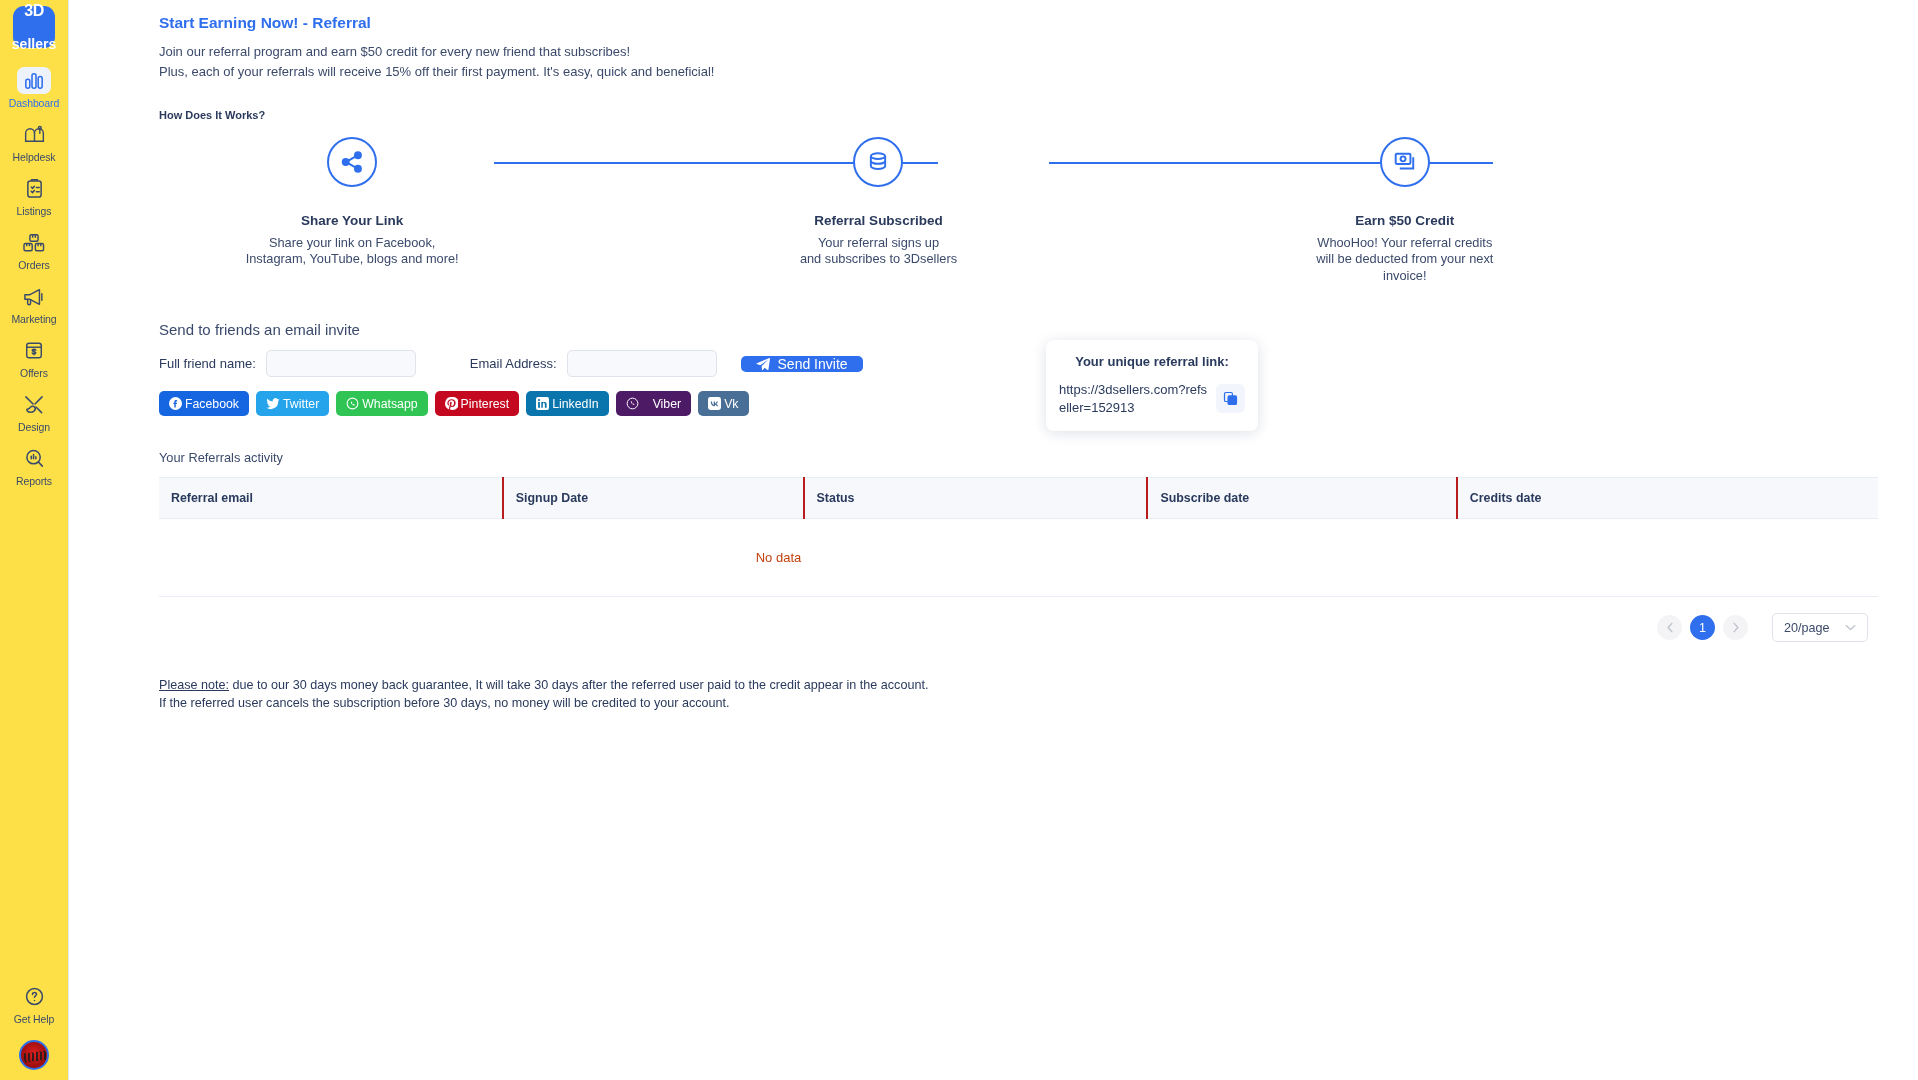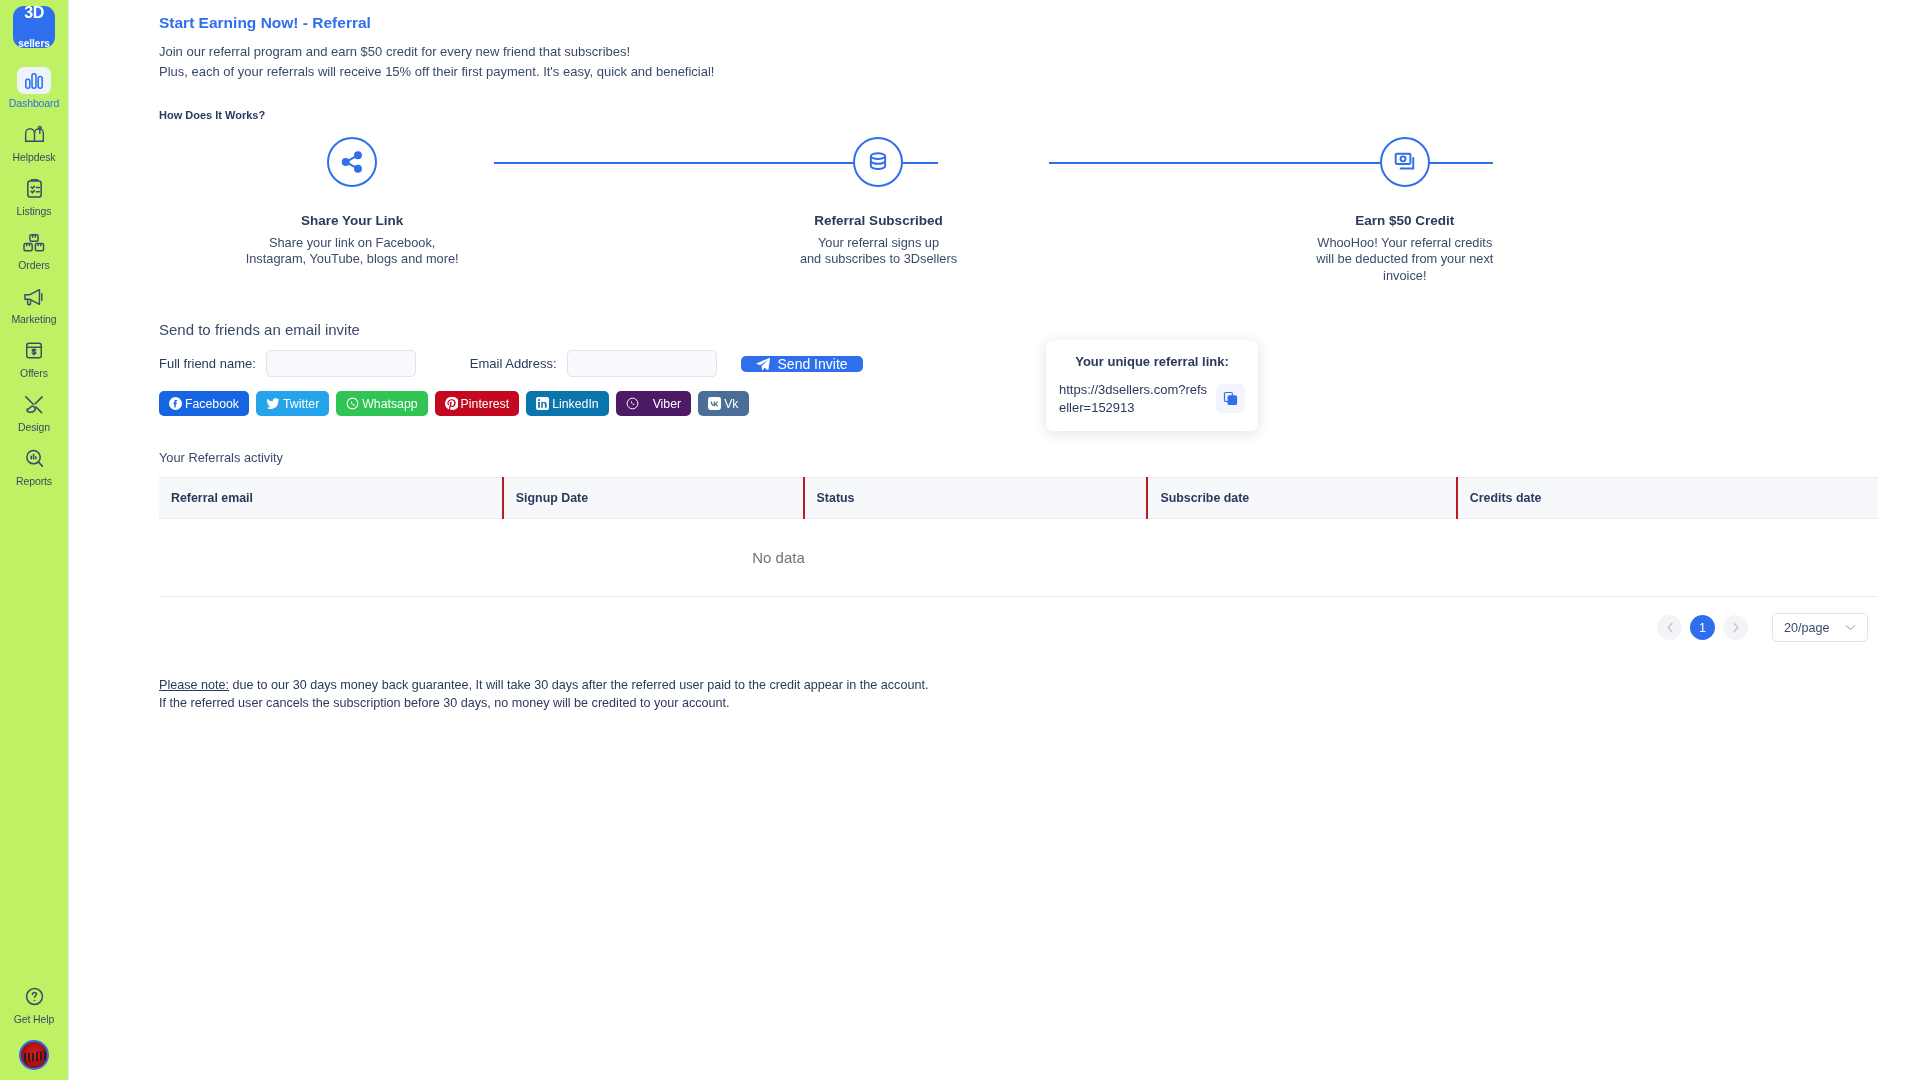--- a/index.html
+++ b/index.html
@@ -8,34 +8,34 @@
     width: 1918px; height: 1080px;
     background: #ffffff;
     font-family: "Liberation Sans", sans-serif;
     overflow: hidden;
   }
   #app { display: flex; width: 1918px; height: 1080px; }
 
   
   #sidebar {
     width: 69px; min-width: 69px; height: 1080px;
-    background: #bef264;
+    background: #fde047;
     border-right: 1px solid #e4e7ed;
     display: flex; flex-direction: column; align-items: center;
     padding-top: 6px;
     position: relative;
   }
   .logo {
     width: 42px; height: 42px; border-radius: 11px;
     background: #2f6fed;
     display: flex; flex-direction: column; align-items: center; justify-content: center;
     color: #fff; line-height: 1; margin-bottom: 14px;
   }
   .logo .l1 { font-size: 16px; font-weight: bold; letter-spacing: -0.5px; }
-  .logo .l2 { font-size: 10px; font-weight: bold; margin-top: 18px; }
+  .logo .l2 { font-size: 14px; font-weight: bold; margin-top: 18px; }
   .nav-item {
     width: 60px; padding: 5px 0 4px;
     display: flex; flex-direction: column; align-items: center;
     cursor: pointer; margin-bottom: 3px;
     text-decoration: none;
   }
   .nav-item .ico {
     width: 34px; height: 27px; display: flex; align-items: center; justify-content: center;
     border-radius: 7px;
   }
@@ -141,21 +141,21 @@
   
   .table-label { font-size: 12.8px; color: #3b4a6b; margin-top: 34px; }
   .tbl { width: calc(100% - 20px); margin-top: 12px; border-collapse: collapse; }
   .tbl thead th {
     background: #f6f8fc; text-align: left; font-size: 12.4px; font-weight: bold;
     color: #2a3a5c; padding: 13px 12px; border-top: 1px solid #e8ecf3;
     border-bottom: 1px solid #e8ecf3; border-right: 2px solid #b91c1c;
   }
   .tbl thead th:last-child { border-right: none; }
   .tbl tbody td {
-    height: 78px; text-align: center; font-size: 15px; color: #737373;
+    height: 78px; text-align: center; font-size: 13px; color: #c2410c;
     border-bottom: 1px solid #e8ecf3;
   }
   .tbl tbody td .nd { display: block; margin-left: -480px; }
 
   
   .pager { display: flex; justify-content: flex-end; align-items: center; gap: 8px;
            margin-top: 16px; padding-right: 30px; }
   .pg-arrow {
     width: 25px; height: 25px; border-radius: 50%; background: #f4f4f6; border: none;
     color: #c0c4cc; font-size: 12px; cursor: pointer;

